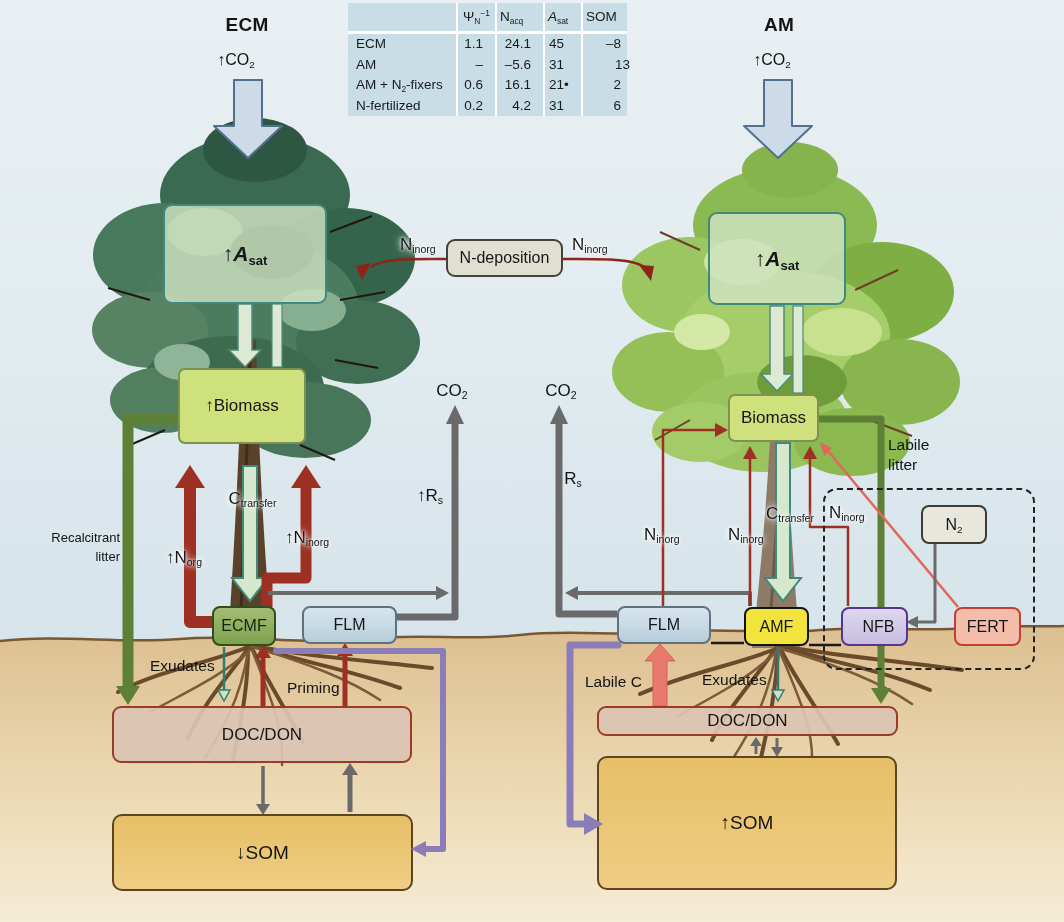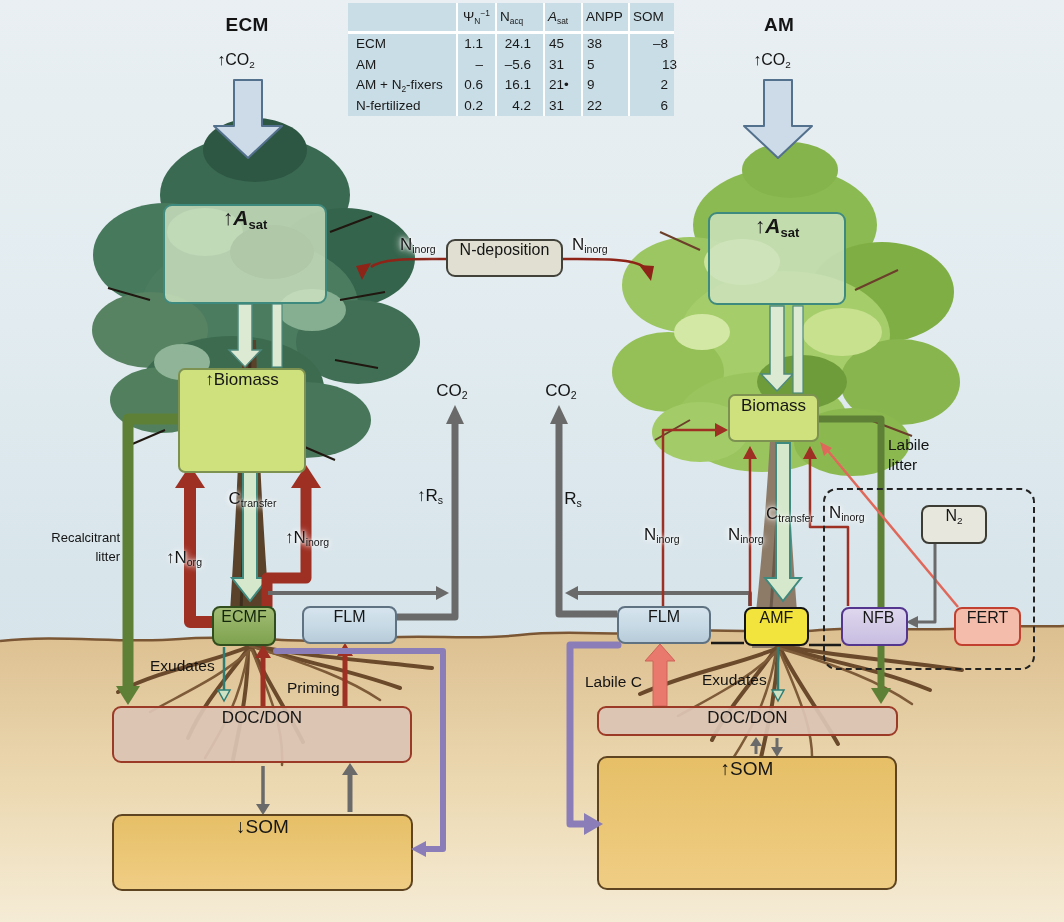--- a/index.html
+++ b/index.html
@@ -1,20 +1,20 @@
 <!DOCTYPE html>
 <html><head>
 <meta charset="utf-8">
 <style>
   html,body{margin:0;padding:0;}
   .canvas{position:relative;width:1064px;height:922px;overflow:hidden;
     font-family:"Liberation Sans",sans-serif;color:#1a1a1a;
     background:linear-gradient(180deg,#e9eff2 0%,#e2ecf0 35%,#d8e5eb 62%,#d5e3ea 100%);}
   svg.layer{position:absolute;left:0;top:0;}
-  .box{position:absolute;box-sizing:border-box;display:flex;align-items:flex-start;justify-content:center;
+  .box{position:absolute;box-sizing:border-box;display:flex;align-items:center;justify-content:center;
     border-radius:8px;font-size:16px;color:#161616;text-align:center;}
   .asat{background:rgba(206,227,193,0.82);border:2.5px solid #3f8a7e;border-radius:9px;font-size:21px;}
   .biom{background:#cfe17d;border:2px solid #7d9150;border-radius:7px;font-size:17px;}
   .ndep{background:#e0dfd2;border:2px solid #42423a;border-radius:9px;font-size:16px;}
   .ecmf{background:linear-gradient(180deg,#a3bd74,#7da24e);border:2.5px solid #324d1d;color:#14260b;}
   .flm{background:linear-gradient(180deg,#d6e4ed 0%,#c6d9e5 55%,#b7cbd8 100%);border:2px solid #5f7282;}
   .amf{background:#f2e43c;border:2.5px solid #141414;}
   .nfb{background:linear-gradient(180deg,#ded7ee,#c8bde0);border:2px solid #54368f;padding-left:8px;}
   .fert{background:#f4bcab;border:2px solid #c2402f;}
   .n2box{background:#e8e7dd;border:2px solid #3c3c35;}
@@ -261,21 +261,21 @@
 
 <div class="box asat" style="left:163px;top:204px;width:164px;height:100px;">
   <span><span>↑</span><span class="bi">A</span><sub style="font-weight:bold">sat</sub></span>
 </div>
 <div class="box asat" style="left:708px;top:212px;width:138px;height:93px;">
   <span><span>↑</span><span class="bi">A</span><sub style="font-weight:bold">sat</sub></span>
 </div>
 <div class="box ndep" style="left:446px;top:239px;width:117px;height:38px;">
   <span>N-deposition</span>
 </div>
-<div class="box biom" style="left:178px;top:368px;width:128px;height:105px;">
+<div class="box biom" style="left:178px;top:368px;width:128px;height:76px;">
   <span>↑Biomass</span>
 </div>
 <div class="box biom" style="left:728px;top:394px;width:91px;height:48px;">
   <span>Biomass</span>
 </div>
 
 <div class="dashed" style="left:823px;top:488px;width:208px;height:178px;"></div>
 <div class="box n2box" style="left:921px;top:505px;width:66px;height:39px;">
   <span><span>N</span><sub>2</sub></span>
 </div>
@@ -327,21 +327,21 @@
 <div class="lbl rgt" style="left:20px;top:528px;width:100px;white-space:normal;line-height:19px;font-size:13px;">
   <span>Recalcitrant</span><br><span>litter</span>
 </div>
 <div class="lbl" style="left:888px;top:435px;white-space:normal;line-height:20px;font-size:15.5px;">
   <span>Labile</span><br><span>litter</span>
 </div>
 
 <div class="lbl ctr" style="left:419px;top:381px;width:66px;"><span>CO</span><sub>2</sub></div>
 <div class="lbl ctr" style="left:404px;top:486px;width:52px;"><span>↑R</span><sub>s</sub></div>
 <div class="lbl ctr" style="left:528px;top:381px;width:66px;"><span>CO</span><sub>2</sub></div>
-<div class="lbl ctr" style="left:547px;top:489px;width:52px;"><span>R</span><sub>s</sub></div>
+<div class="lbl ctr" style="left:547px;top:469px;width:52px;"><span>R</span><sub>s</sub></div>
 
 <div class="lbl glow" style="left:644px;top:525px;"><span>N</span><sub>inorg</sub></div>
 <div class="lbl glow" style="left:728px;top:525px;"><span>N</span><sub>inorg</sub></div>
 <div class="lbl glow" style="left:829px;top:503px;"><span>N</span><sub>inorg</sub></div>
 <div class="lbl glow ctr" style="left:745px;top:504px;width:90px;"><span>C</span><sub>transfer</sub></div>
 
 <div class="lbl" style="left:150px;top:657px;font-size:15.5px;">Exudates</div>
 <div class="lbl" style="left:287px;top:679px;font-size:15.5px;">Priming</div>
 <div class="lbl" style="left:585px;top:673px;font-size:15.5px;">Labile C</div>
 <div class="lbl" style="left:702px;top:671px;font-size:15.5px;">Exudates</div>
@@ -372,28 +372,20 @@
     <div class="td tdR">4.2</div>
   </div>
   <div class="tcol" style="width:36px;">
     <div class="th thP"><span class="it">A</span><sub>sat</sub></div>
     <div class="tgap"></div>
     <div class="td tdLt">45</div>
     <div class="td tdLt">31</div>
     <div class="td tdLt">21•</div>
     <div class="td tdLt">31</div>
   </div>
-  <div class="tcol" style="width:45px;">
-    <div class="th thP"><span>ANPP</span></div>
-    <div class="tgap"></div>
-    <div class="td tdLt">38</div>
-    <div class="td tdLt">5</div>
-    <div class="td tdLt">9</div>
-    <div class="td tdLt">22</div>
-  </div>
   <div class="tcol" style="width:44px;">
     <div class="th thP"><span>SOM</span></div>
     <div class="tgap"></div>
     <div class="td tdR" style="padding-right:6px;">–8</div>
     <div class="td tdR" style="padding-right:6px;padding-left:32px;">13</div>
     <div class="td tdR" style="padding-right:6px;">2</div>
     <div class="td tdR" style="padding-right:6px;">6</div>
   </div>
 </div>
 

